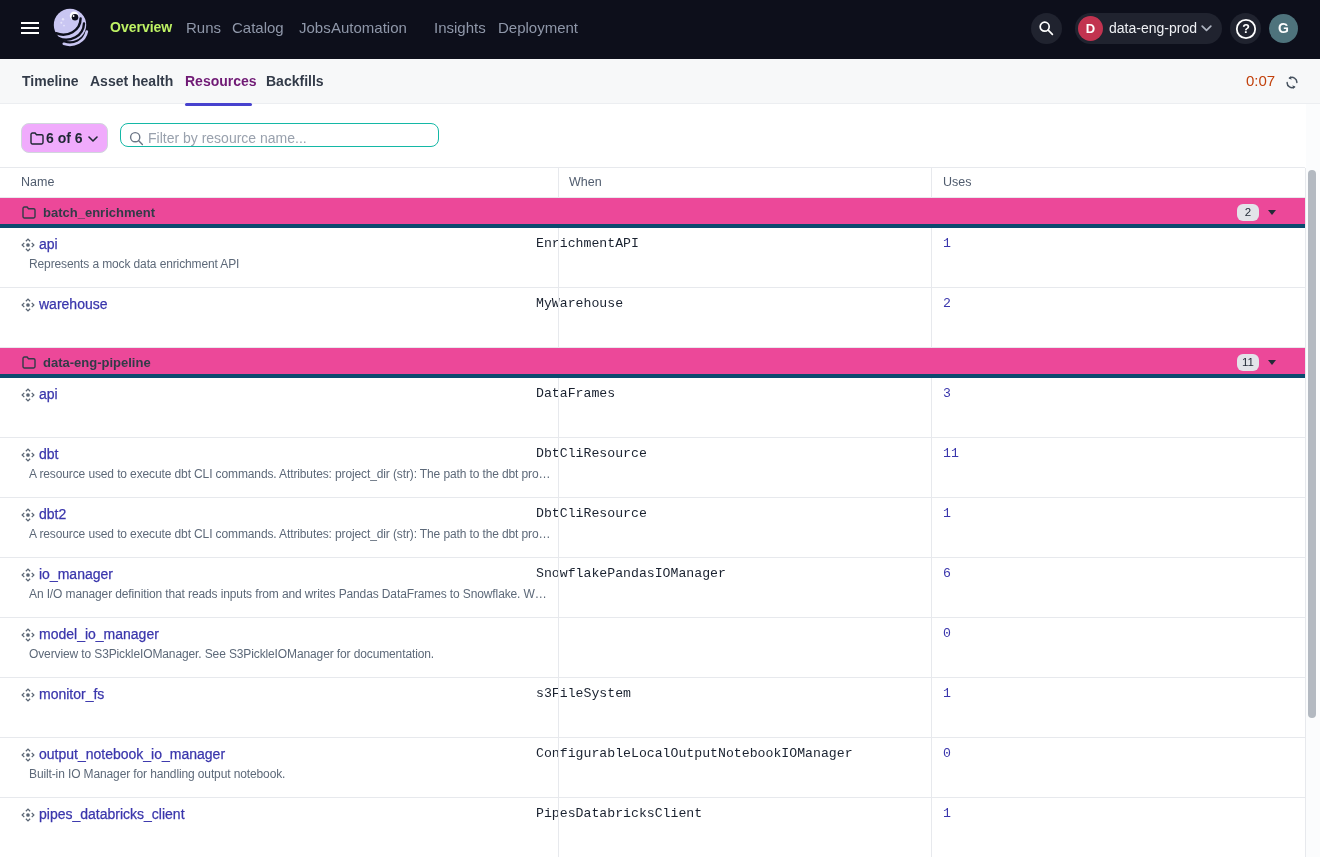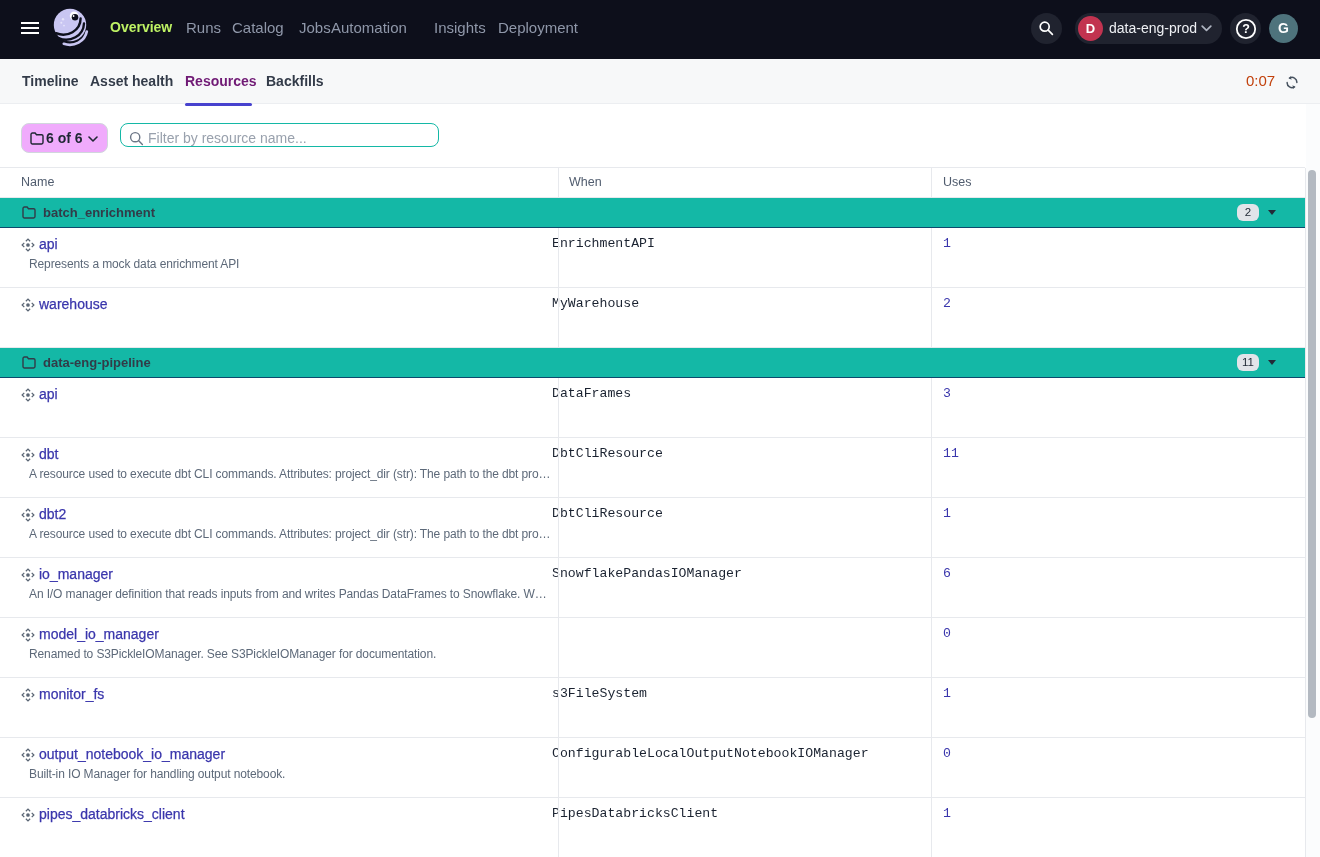--- a/index.html
+++ b/index.html
@@ -24,30 +24,30 @@
 .clock{position:absolute;left:1246px;top:0;line-height:44px;font-size:15px;color:#c2410c}
 
 .fbtn{position:absolute;left:21px;top:123px;width:87px;height:30px;border:1px solid #d1d6dd;border-radius:8px;background:#f0abfc}
 .fbtn b{position:absolute;left:24px;top:0;line-height:28px;font-size:14px;color:#1f2733;font-weight:bold}
 .finput{position:absolute;left:120px;top:123px;width:319px;height:24px;border:1px solid #14b8a6;border-radius:8px;background:#fff}
 .finput span{position:absolute;left:27px;top:0;line-height:28px;font-size:14px;color:#99a1ad}
 
 .thead{position:absolute;left:0;top:167px;width:1305px;height:31px;border-top:1px solid #e7e9ed;border-bottom:1px solid #e7e9ed;background:#fff}
 .thead span{position:absolute;top:0;line-height:28px;font-size:12.5px;color:#505c6e}
 .vline{position:absolute;top:168px;bottom:0;width:1px;background:#e7e9ed;z-index:2}
-.grp{position:absolute;left:0;width:1305px;height:30px;background:#14b8a6;border-bottom:1px solid #0c4a6e;z-index:3}
+.grp{position:absolute;left:0;width:1305px;height:30px;background:#ec4899;border-bottom:4px solid #0c4a6e;z-index:3}
 .grp .gt{position:absolute;left:43px;top:0;line-height:29px;font-size:13px;font-weight:bold;color:#323b48}
 .grp svg.fold{position:absolute;left:22px;top:8px}
 .badge{position:absolute;left:1237px;top:6px;width:22px;height:17px;background:#e2e4e9;border-radius:6px;color:#232b38;font-size:11.5px;text-align:center;line-height:17px}
 .caret{position:absolute;left:1268px;top:12px;width:0;height:0;border-left:4.5px solid transparent;border-right:4.5px solid transparent;border-top:5px solid #232b38}
 .row{position:absolute;left:0;width:1305px;height:60px;border-bottom:1px solid #e7e9ed;background:#fff}
 .row svg.ric{position:absolute;left:21px;top:9.5px;width:14px;height:14px}
 .nm{position:absolute;left:39px;top:6px;line-height:20px;font-size:14px;color:#3a36ac;-webkit-text-stroke:0.25px #3a36ac}
 .ds{position:absolute;left:29px;top:29px;line-height:15px;font-size:12px;letter-spacing:-0.12px;color:#5d6979;width:524px;white-space:nowrap;overflow:hidden;text-overflow:ellipsis}
-.ty{position:absolute;left:552px;top:6px;line-height:20px;font-family:"Liberation Mono",monospace;font-size:13.2px;color:#1a2230}
+.ty{position:absolute;left:536px;top:6px;line-height:20px;font-family:"Liberation Mono",monospace;font-size:13.2px;color:#1a2230}
 .us{position:absolute;left:943px;top:6px;line-height:20px;font-family:"Liberation Mono",monospace;font-size:13.2px;color:#3a36ac}
 .scrollthumb{position:absolute;left:1308px;top:170px;width:8px;height:548px;border-radius:4px;background:#b3b9c1;z-index:5}
 .gutter{position:absolute;left:1306px;top:104px;width:14px;height:753px;background:#fbfcfd}
 </style></head>
 <body>
 
 <div class="gutter"></div>
 
 <div class="topbar">
   <svg class="abs" style="left:21px;top:22px" width="18" height="12" viewBox="0 0 18 12">
@@ -210,21 +210,21 @@
     <div class="ds">An I/O manager definition that reads inputs from and writes Pandas DataFrames to Snowflake. When using the SnowflakePandasIOManager, any inputs and outputs without type annotations will be loaded.</div>
   <span class="ty">SnowflakePandasIOManager</span>
     <a class="us">6</a>
 </div>
 <div class="row" style="top:618px">
   <svg class="ric" width="17" height="17" viewBox="0 0 16 16">
       <path d="M8 1.3 L14.7 8 L8 14.7 L1.3 8 Z" fill="none" stroke="#5b6675" stroke-width="1.45" stroke-dasharray="6.9 2.57" stroke-dashoffset="3.45"></path>
       <circle cx="8" cy="8" r="2.1" fill="#5b6675"></circle>
     </svg>
   <a class="nm">model_io_manager</a>
-    <div class="ds">Renamed to S3PickleIOManager. See S3PickleIOManager for documentation.</div>
+    <div class="ds">Overview to S3PickleIOManager. See S3PickleIOManager for documentation.</div>
     <a class="us">0</a>
 </div>
 <div class="row" style="top:678px">
   <svg class="ric" width="17" height="17" viewBox="0 0 16 16">
       <path d="M8 1.3 L14.7 8 L8 14.7 L1.3 8 Z" fill="none" stroke="#5b6675" stroke-width="1.45" stroke-dasharray="6.9 2.57" stroke-dashoffset="3.45"></path>
       <circle cx="8" cy="8" r="2.1" fill="#5b6675"></circle>
     </svg>
   <a class="nm">monitor_fs</a>
   <span class="ty">s3FileSystem</span>
     <a class="us">1</a>

